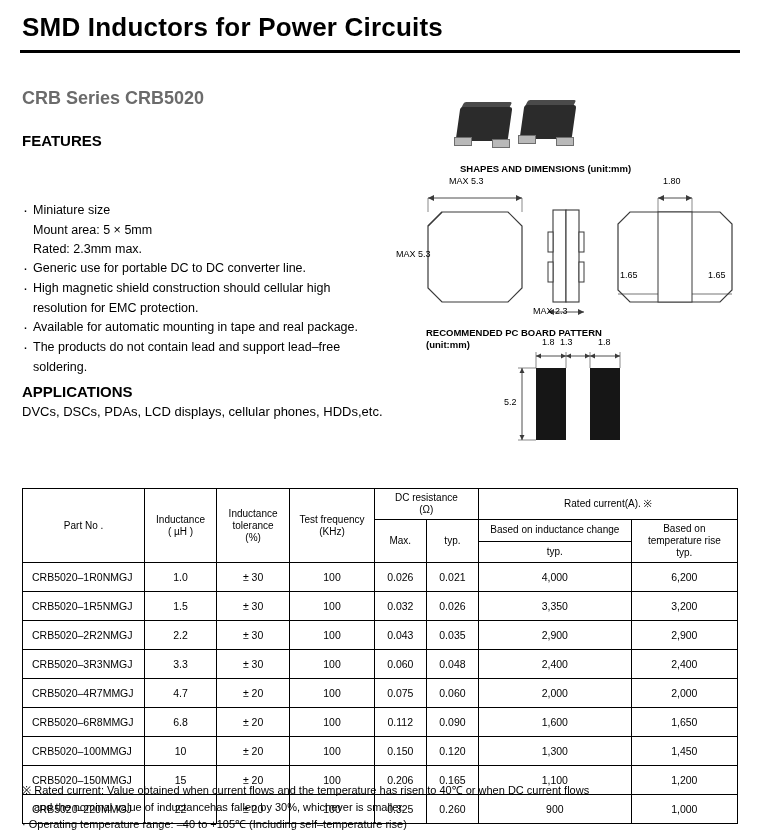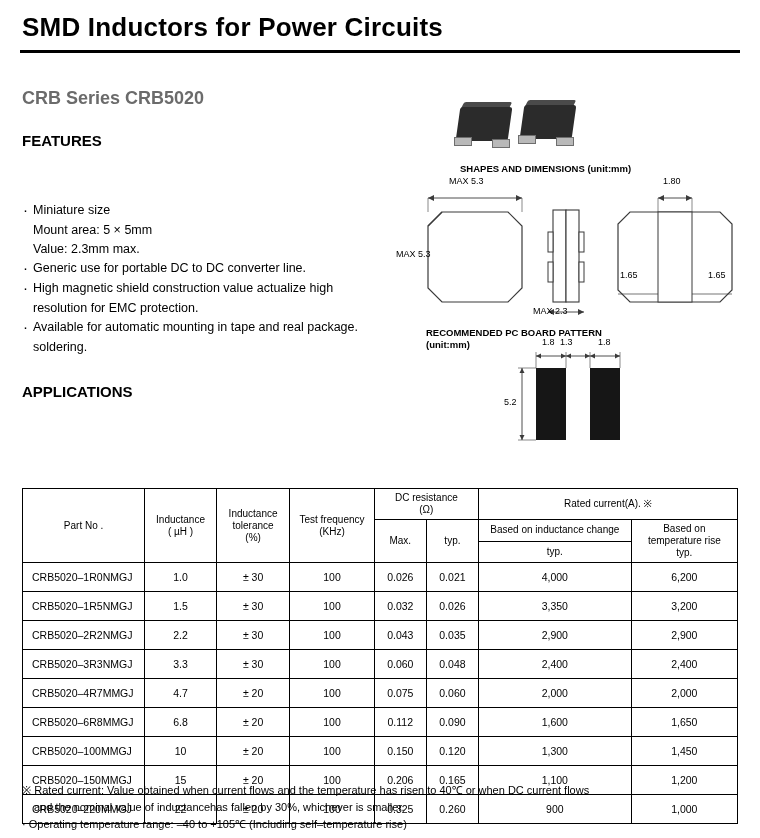--- a/index.html
+++ b/index.html
@@ -233,29 +233,31 @@
 
   <div class="main-title">SMD  Inductors for Power Circuits</div>
   <div class="title-rule"></div>
 
   <div class="series-heading">CRB Series CRB5020</div>
 
   <div class="features-heading">FEATURES</div>
   <div class="features-list">
     <div class="bullet-item">Miniature size</div>
     <div class="sub-line">Mount area: 5 × 5mm</div>
-    <div class="sub-line">Value: 2.3mm max.</div>
+    <div class="sub-line">Rated: 2.3mm max.</div>
     <div class="bullet-item">Generic use for portable DC to DC converter line.</div>
-    <div class="bullet-item">High magnetic shield construction value actualize high</div>
+    <div class="bullet-item">High magnetic shield construction should cellular high</div>
     <div class="sub-line">resolution for EMC protection.</div>
     <div class="bullet-item">Available for automatic mounting in tape and real package.</div>
+    <div class="bullet-item">The products do not contain lead and support lead–free</div>
     <div class="sub-line">soldering.</div>
   </div>
 
   <div class="applications-heading">APPLICATIONS</div>
+  <div class="applications-text">DVCs, DSCs, PDAs, LCD displays, cellular phones, HDDs,etc.</div>
 
   <div class="photo-area">
     <div class="chip-top t1"></div>
     <div class="chip c1"></div>
     <div class="chip-top t2"></div>
     <div class="chip c2"></div>
     <div class="chip-foot f1"></div>
     <div class="chip-foot f2"></div>
     <div class="chip-foot f3"></div>
     <div class="chip-foot f4"></div>

